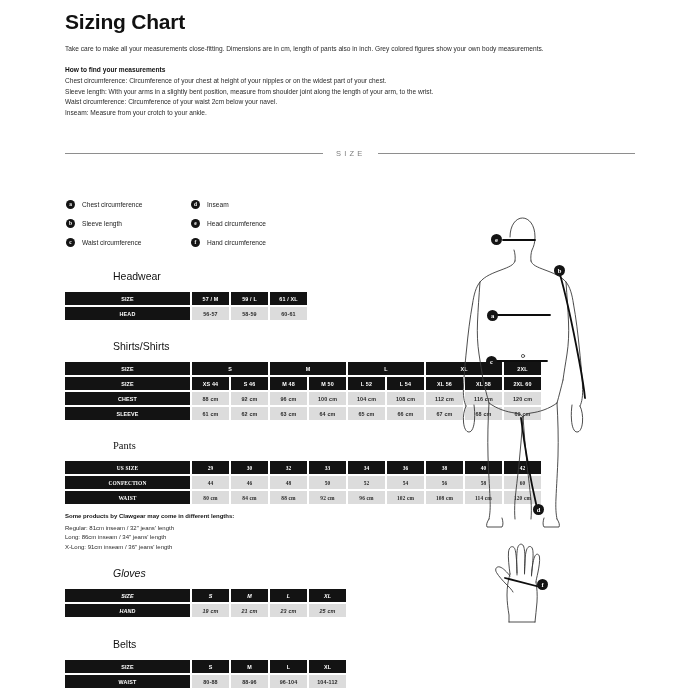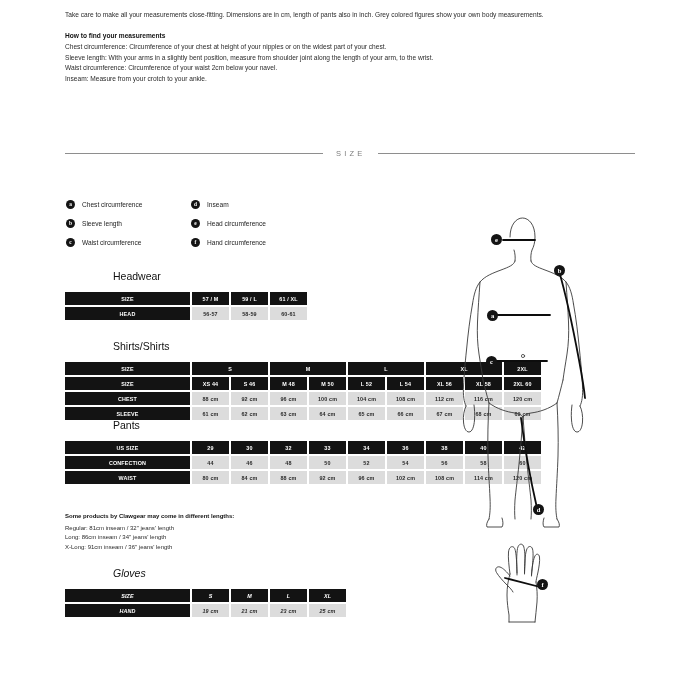--- a/index.html
+++ b/index.html
@@ -76,20 +76,21 @@
     line-height:11px;text-align:center;
     font-family:"Liberation Serif", serif;
   }
 </style>
 </head>
 <body>
 
 <div class="page">
 
   <div class="header">
+    <h1 class="title">Sizing Chart</h1>
     <p class="intro">Take care to make all your measurements close-fitting. Dimensions are in cm, length of pants also in inch. Grey colored figures show your own body measurements.</p>
     <div class="howto">
       <p class="howto-title">How to find your measurements</p>
       <p class="howto-line">Chest circumference: Circumference of your chest at height of your nipples or on the widest part of your chest.</p>
       <p class="howto-line">Sleeve length: With your arms in a slightly bent position, measure from shoulder joint along the length of your arm, to the wrist.</p>
       <p class="howto-line">Waist circumference: Circumference of your waist 2cm below your navel.</p>
       <p class="howto-line">Inseam: Measure from your crotch to your ankle.</p>
     </div>
   </div>
 
@@ -195,21 +196,21 @@
         <td class="val">65 cm</td>
         <td class="val">66 cm</td>
         <td class="val">67 cm</td>
         <td class="val">68 cm</td>
         <td class="val">69 cm</td>
       </tr>
     </tbody>
       </table>
   </div>
 
-  <div class="section" style="top:419px;">
+  <div class="section" style="top:440px;font-family:Liberation Serif, serif;">
     <h2 class="sec-title">Pants</h2>
     <table class="szt">
       <tbody>
           <tr>
         <td class="lbl">US SIZE</td>
         <td class="hd" style="width:31px;">29</td>
         <td class="hd" style="width:31px;">30</td>
         <td class="hd" style="width:31px;">32</td>
         <td class="hd" style="width:31px;">33</td>
         <td class="hd" style="width:31px;">34</td>
@@ -268,20 +269,41 @@
         <td class="lbl">HAND</td>
         <td class="val">19 cm</td>
         <td class="val">21 cm</td>
         <td class="val">23 cm</td>
         <td class="val">25 cm</td>
       </tr>
     </tbody>
       </table>
   </div>
 
+  <div class="section" style="top:638px;">
+    <h2 class="sec-title">Belts</h2>
+    <table class="szt">
+      <tbody>
+          <tr>
+        <td class="lbl">SIZE</td>
+        <td class="hd" style="width:31px;">S</td>
+        <td class="hd" style="width:31px;">M</td>
+        <td class="hd" style="width:31px;">L</td>
+        <td class="hd" style="width:31px;">XL</td>
+      </tr>
+      <tr>
+        <td class="lbl">WAIST</td>
+        <td class="val">80-88</td>
+        <td class="val">88-96</td>
+        <td class="val">96-104</td>
+        <td class="val">104-112</td>
+      </tr>
+    </tbody>
+      </table>
+  </div>
 
   <div class="figure-body">
     <svg width="135" height="320" viewBox="0 0 135 320">
       <g fill="none" stroke="#3a3a3a" stroke-width="0.9" stroke-linejoin="round" stroke-linecap="round">
 
         <path d="M55 27 C55 15, 61 8, 67.5 8 C74 8, 80 15, 80 27
                  C80 33, 78.5 37, 77 40
                  C76 43, 75.5 47, 76 51"></path>
         <path d="M59 40 C60 43, 60.5 47, 60 51"></path>
 

